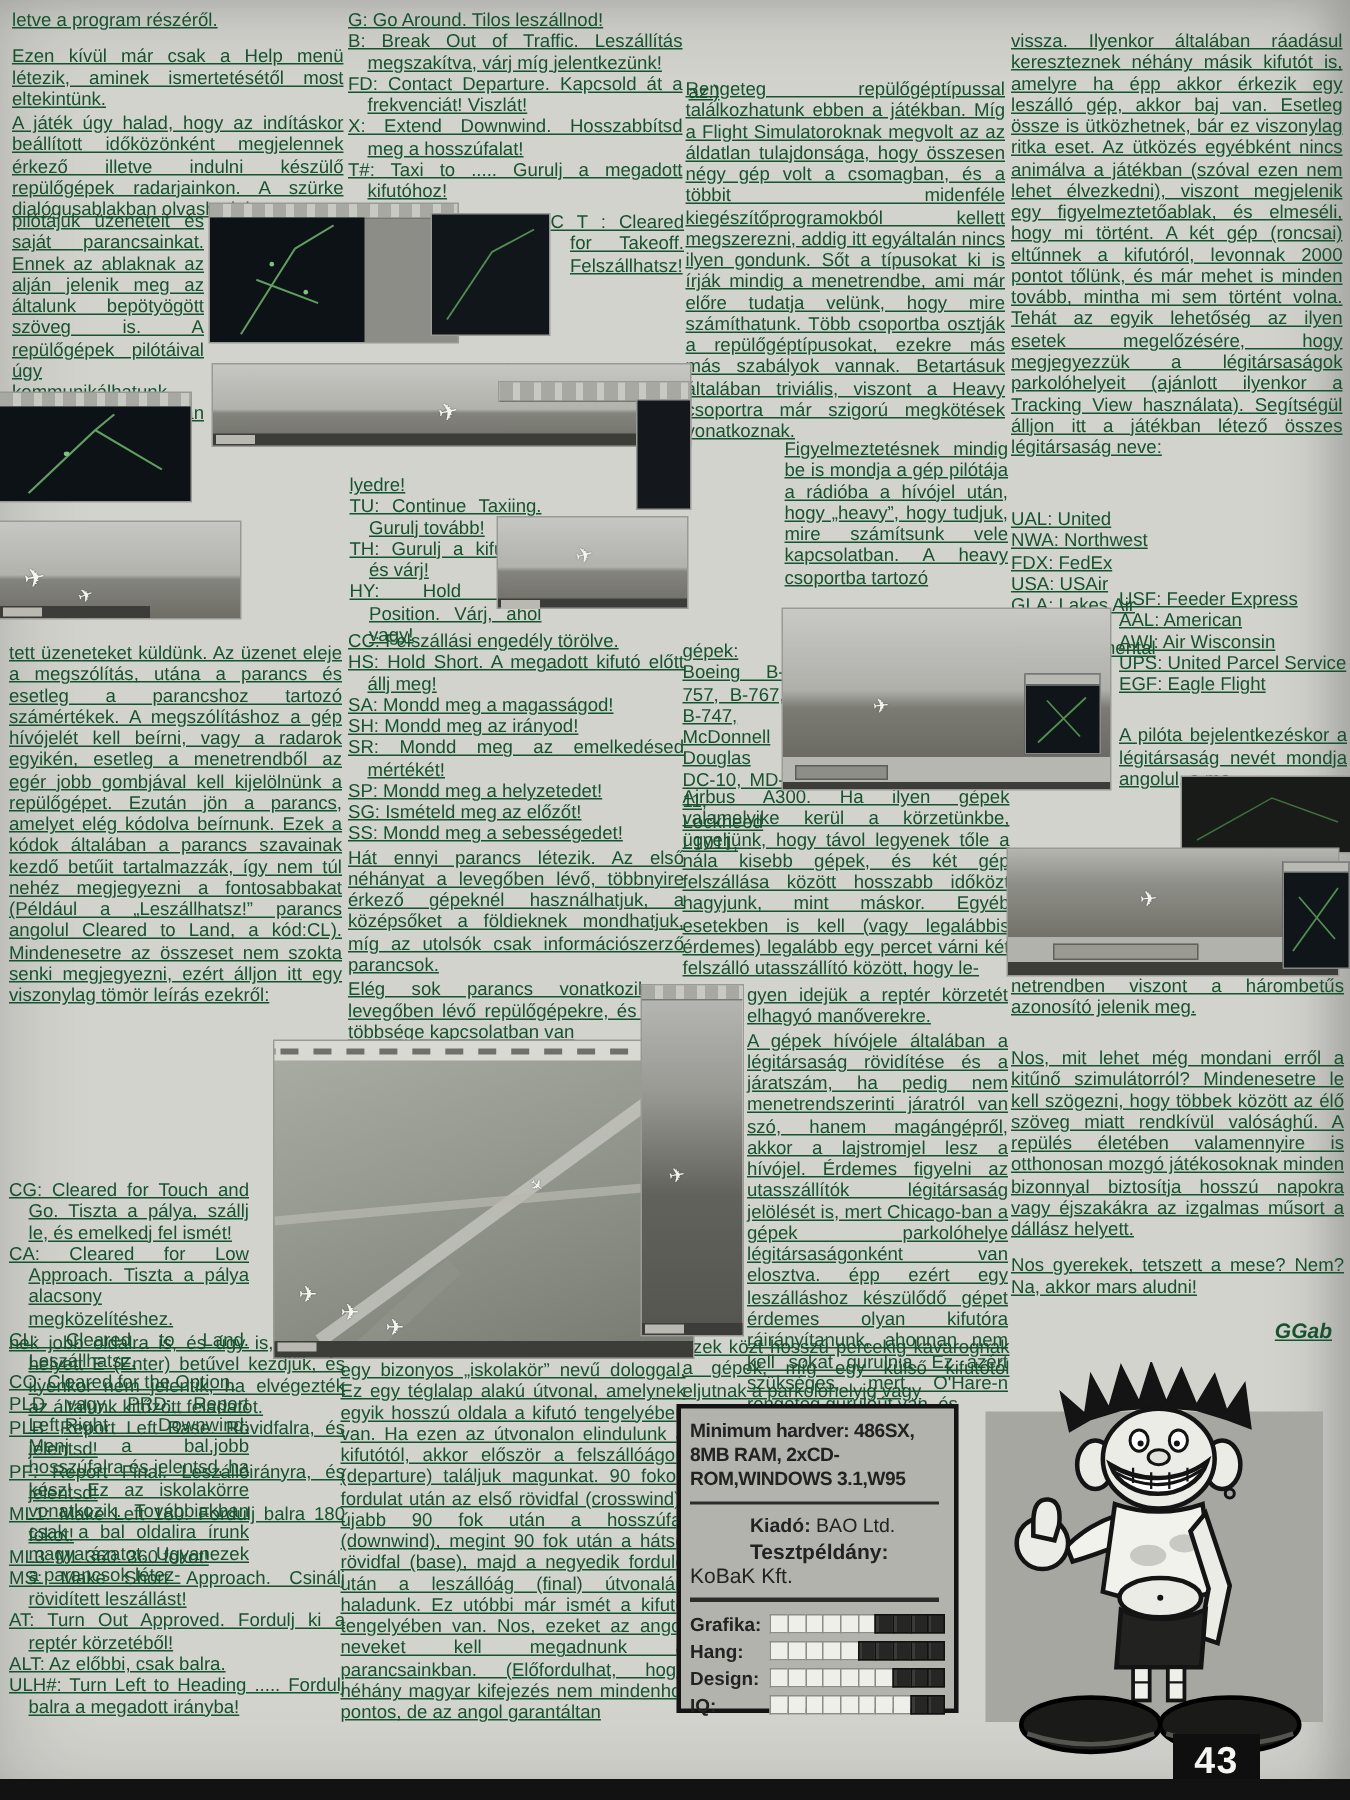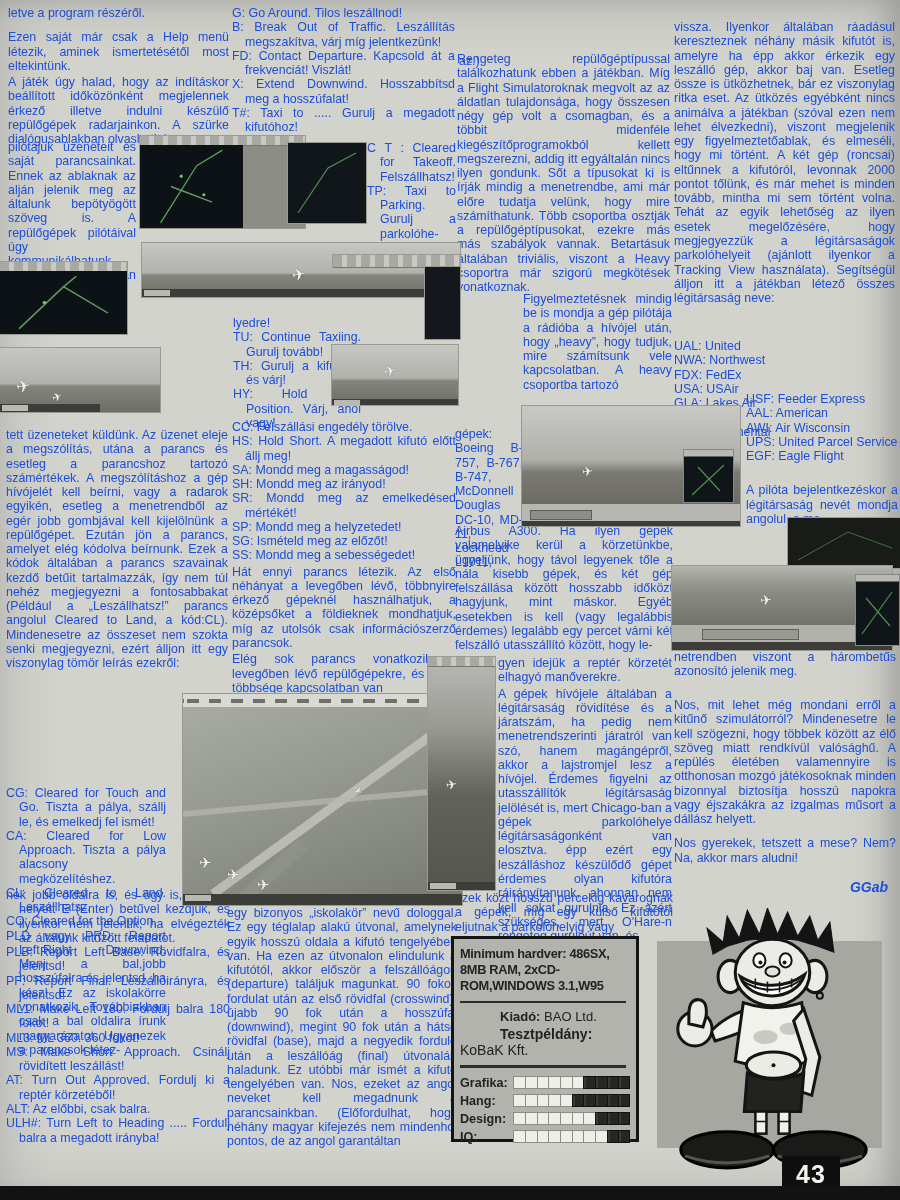--- a/index.html
+++ b/index.html
@@ -1,21 +1,21 @@
 <!DOCTYPE html>
 <html lang="hu"><head>
 <meta charset="utf-8">
 <style>
   html,body{margin:0;padding:0;background:#8f8f8b;}
   #page{position:relative;width:900px;height:1200px;margin:0 auto;overflow:hidden;
         background:#d3d3ce;
         box-shadow:inset 0 0 60px rgba(0,0,0,.18), inset -14px 0 22px rgba(0,0,0,.12);
         font-family:"Liberation Sans", sans-serif;color:#222;}
   .txt{position:absolute;font-size:12.4px;line-height:1.15;text-align:justify;
-       hyphens:auto;-webkit-hyphens:auto;color:#1d4ed8;}
+       hyphens:auto;-webkit-hyphens:auto;color:#14532d;text-decoration:underline;}
   .txt p{margin:0 0 10px 0;}
   .txt p:last-child{margin-bottom:0;}
   .cmd{padding-left:13px;text-indent:-13px;margin:0;}
   .line{text-align:left;margin:0;}
   
   .shot{position:absolute;box-shadow:0 0 0 1px #9a9a95;}
   .titlebar{position:absolute;left:0;top:0;right:0;height:9px;background:#c9c9c4;
             border-bottom:1px solid #777772;
             background-image:repeating-linear-gradient(90deg,#88888280 0 9px,transparent 9px 14px);}
   .menubar{position:absolute;left:0;top:0;right:0;height:13px;background:#d9d9d4;
@@ -50,21 +50,21 @@
   #cartoon-box{position:absolute;left:657px;top:941px;width:225px;height:207px;background:#a7a7a1;}
   .sig{font-style:italic;font-weight:bold;text-align:right;font-size:14px;margin-top:14px;padding-right:8px;}
 </style>
 </head>
 <body>
 
 <div id="page">
 
   <div class="txt" style="left:8px;top:6px;width:221px;">
     <p>letve a program részéről.</p>
-    <p>Ezen saját már csak a Help menü létezik, aminek ismertetésétől most eltekintünk.</p>
+    <p>Ezen kívül már csak a Help menü létezik, aminek ismertetésétől most eltekintünk.</p>
   </div>
   <div class="txt" style="left:8px;top:75px;width:221px;">A játék úgy halad, hogy az indításkor beállított időközönként megjelennek érkező illetve indulni készülő repülőgépek radarjainkon. A szürke dialógusablakban olvashatjuk</div>
   <div class="txt" style="left:8px;top:140px;width:128px;">pilótájuk üzeneteit és saját parancsainkat. Ennek az ablaknak az alján jelenik meg az általunk bepötyögött szöveg is. A repülőgépek pilótáival úgy kommunikálhatunk, hogy szabályosan felépí-</div>
   <div class="txt" style="left:6px;top:428px;width:222px;">tett üzeneteket küldünk. Az üzenet eleje a megszólítás, utána a parancs és esetleg a parancshoz tartozó számértékek. A megszólításhoz a gép hívójelét kell beírni, vagy a radarok egyikén, esetleg a menetrendből az egér jobb gombjával kell kijelölnünk a repülőgépet. Ezután jön a parancs, amelyet elég kódolva beírnunk. Ezek a kódok általában a parancs szavainak kezdő betűit tartalmazzák, így nem túl nehéz megjegyezni a fontosabbakat (Például a „Leszállhatsz!” parancs angolul Cleared to Land, a kód:CL). Mindenesetre az összeset nem szokta senki megjegyezni, ezért álljon itt egy viszonylag tömör leírás ezekről:</div>
   <div class="txt" style="left:6px;top:786px;width:160px;">
 
   <div class="cmd">CG: Cleared for Touch and Go. Tiszta a pálya, szállj le, és emelkedj fel ismét!</div>
       <div class="cmd">CA: Cleared for Low Approach. Tiszta a pálya alacsony megközelítéshez.</div>
       <div class="cmd">CL: Cleared to Land. Leszállhatsz.</div>
       <div class="cmd">CO: Cleared for the Option.</div>
@@ -87,21 +87,20 @@
 
   <div class="cmd">G: Go Around. Tilos leszállnod!</div>
       <div class="cmd">B: Break Out of Traffic. Leszállítás megszakítva, várj míg jelentkezünk!</div>
       <div class="cmd">FD: Contact Departure. Kapcsold át a frekvenciát! Viszlát!</div>
       <div class="cmd">X: Extend Downwind. Hosszabbítsd meg a hosszúfalat!</div>
       <div class="cmd">T#: Taxi to ..... Gurulj a megadott kifutóhoz!</div>
     </div>
   <div class="txt" style="left:367px;top:141px;width:89px;">
 
   <div class="cmd">C T : Cleared for Takeoff. Felszállhatsz!</div>
-      <div class="cmd">TP: Taxi to Parking. Gurulj a parkolóhe-</div>
     </div>
   <div class="txt" style="left:233px;top:316px;width:128px;">
 
   <div class="cmd">lyedre!</div>
       <div class="cmd">TU: Continue Taxiing. Gurulj tovább!</div>
       <div class="cmd">TH: Gurulj a kifutóra, és várj!</div>
       <div class="cmd">HY: Hold Your Position. Várj, ahol vagy!</div>
     </div>
   <div class="txt" style="left:232px;top:420px;width:224px;">
     <div>

